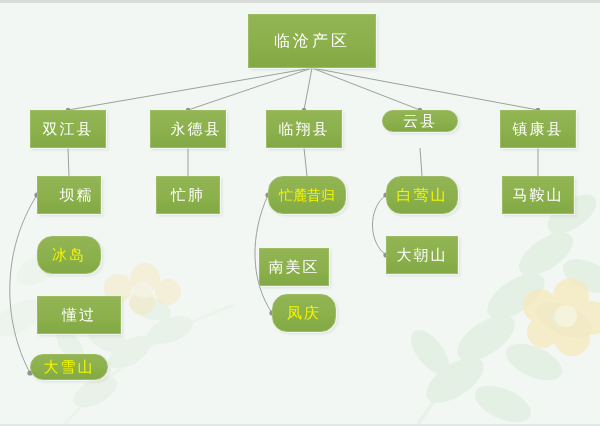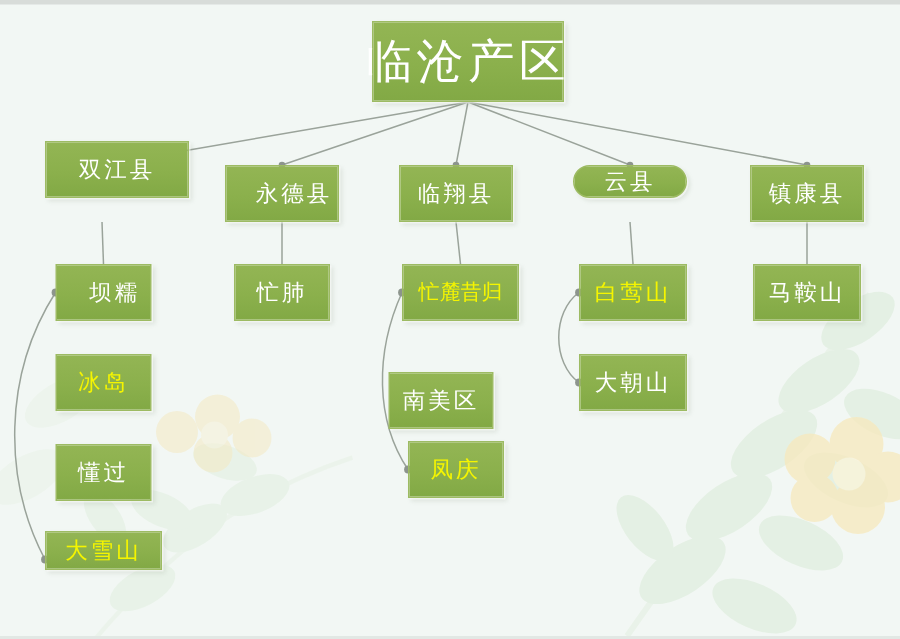--- a/index.html
+++ b/index.html
@@ -66,33 +66,34 @@
     display: flex;
     align-items: center;
     justify-content: center;
     text-align: center;
     color: #ffffff;
     line-height: 1;
     white-space: nowrap;
     letter-spacing: 1px;
   }
   .node.root {
-    font-size: 31px;
+    font-size: 16px;
     letter-spacing: 3px;
   }
   .node.county {
     font-size: 15px;
     letter-spacing: 2px;
   }
   .node.leaf {
     font-size: 15px;
     letter-spacing: 2px;
   }
   .node.hl {
     color: #f5f500;
+    border-radius: 15px;
   }
 </style>
 </head>
 <body>
 
 <div id="canvas">
 
   <div id="top-rule"></div>
 
   <svg id="decor" viewBox="0 0 600 426" width="600" height="426">
@@ -181,21 +182,21 @@
       <circle cx="272" cy="313" r="2.6"></circle>
       <circle cx="386" cy="195" r="2.6"></circle>
       <circle cx="386" cy="255" r="2.6"></circle>
     </g>
   </svg>
 
   <div class="node root" style="left:248px; top:14px; width:128px; height:54px;">
     <span>临沧产区</span>
   </div>
 
-  <div class="node county" style="left:30px; top:94px; width:96px; height:38px;">
+  <div class="node county" style="left:30px; top:110px; width:76px; height:38px;">
     <span>双江县</span>
   </div>
   <div class="node county" style="left:150px; top:110px; width:76px; height:38px;padding-left:16px;">
     <span>永德县</span>
   </div>
   <div class="node county" style="left:266px; top:110px; width:76px; height:38px;">
     <span>临翔县</span>
   </div>
   <div class="node county" style="left:382px; top:110px; width:76px; height:22px;border-radius:13px;">
     <span>云县</span>
@@ -203,21 +204,21 @@
   <div class="node county" style="left:500px; top:110px; width:76px; height:38px;">
     <span>镇康县</span>
   </div>
 
   <div class="node leaf" style="left:37px; top:176px; width:64px; height:38px;padding-left:15px;">
     <span>坝糯</span>
   </div>
   <div class="node leaf hl" style="left:37px; top:236px; width:64px; height:38px;">
     <span>冰岛</span>
   </div>
-  <div class="node leaf" style="left:37px; top:296px; width:64px; height:38px;">
+  <div class="node leaf" style="left:37px; top:296px; width:84px; height:38px;">
     <span>懂过</span>
   </div>
   <div class="node leaf hl" style="left:30px; top:354px; width:78px; height:26px;">
     <span>大雪山</span>
   </div>
 
   <div class="node leaf" style="left:156px; top:176px; width:64px; height:38px;">
     <span>忙肺</span>
   </div>
 

